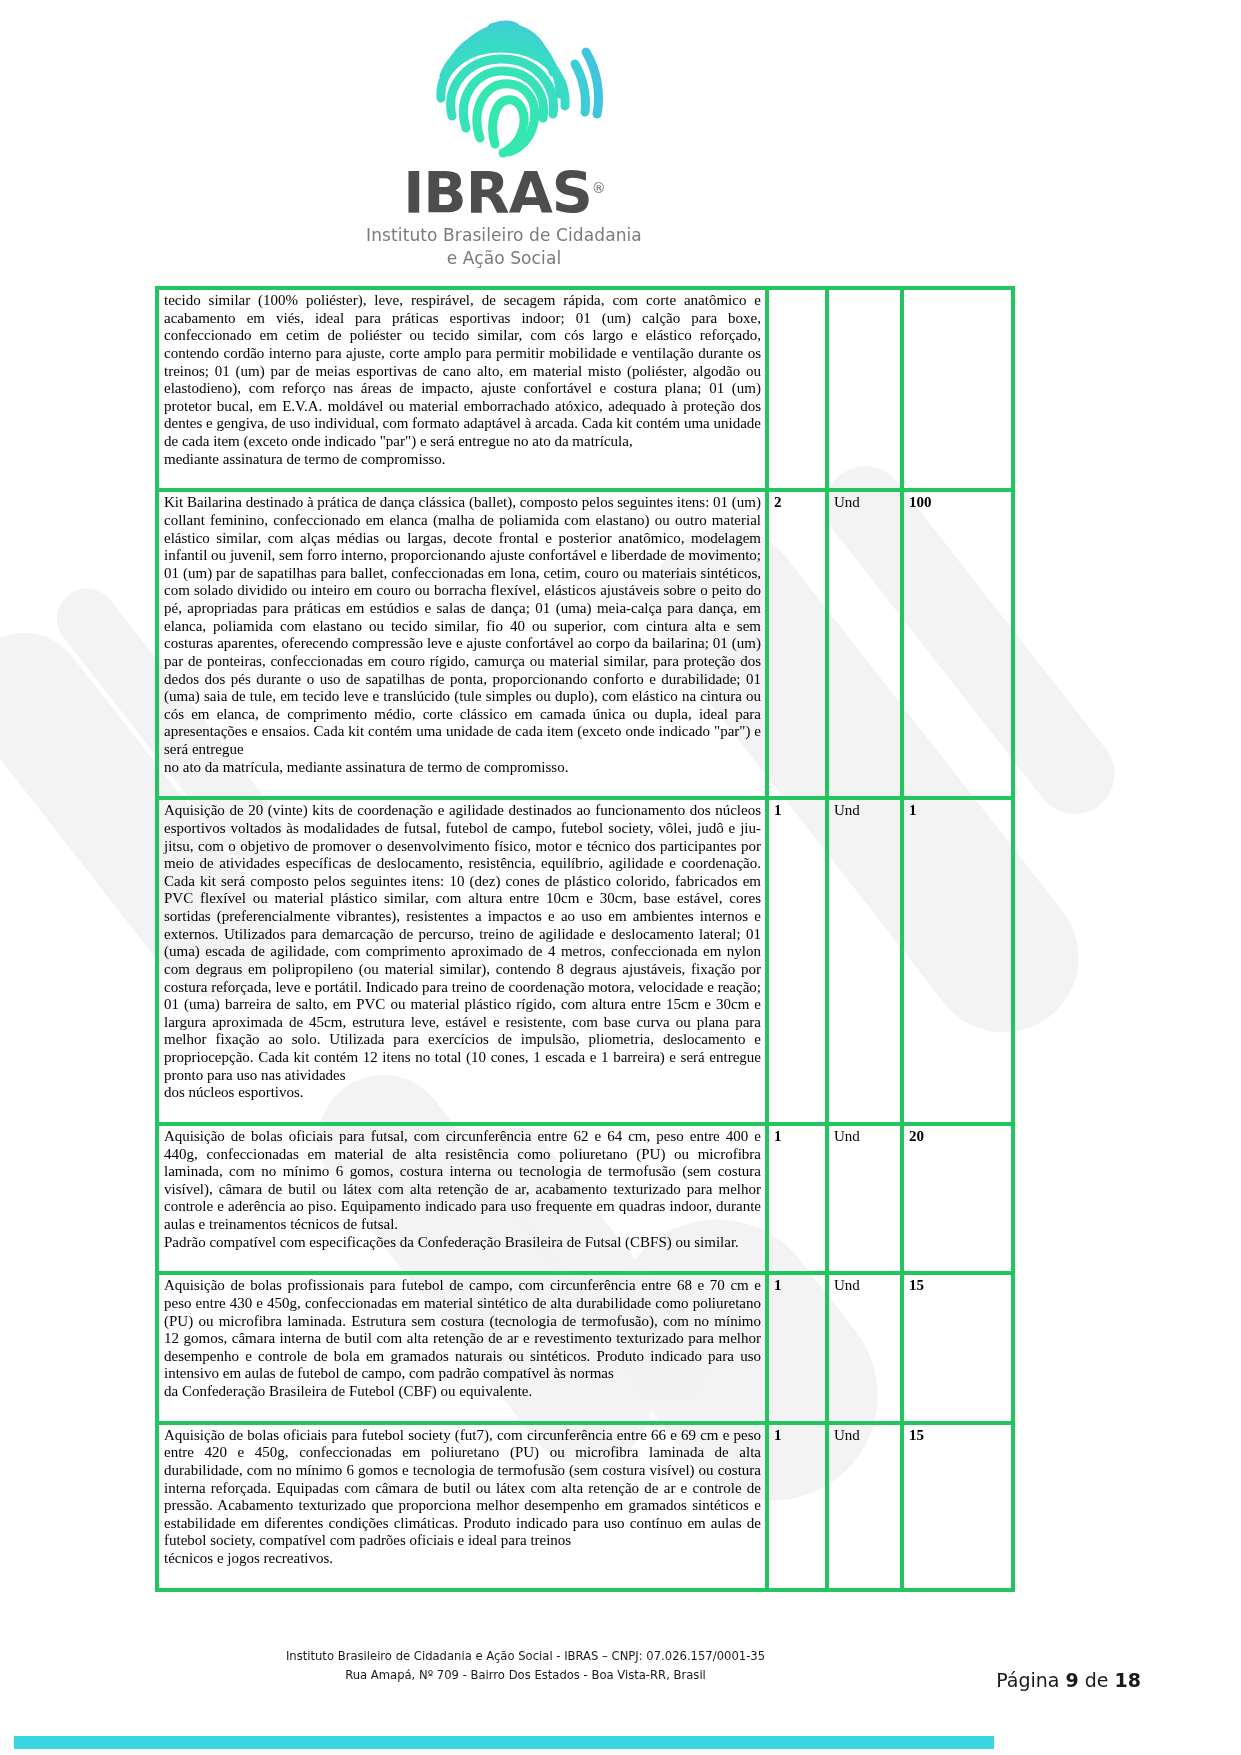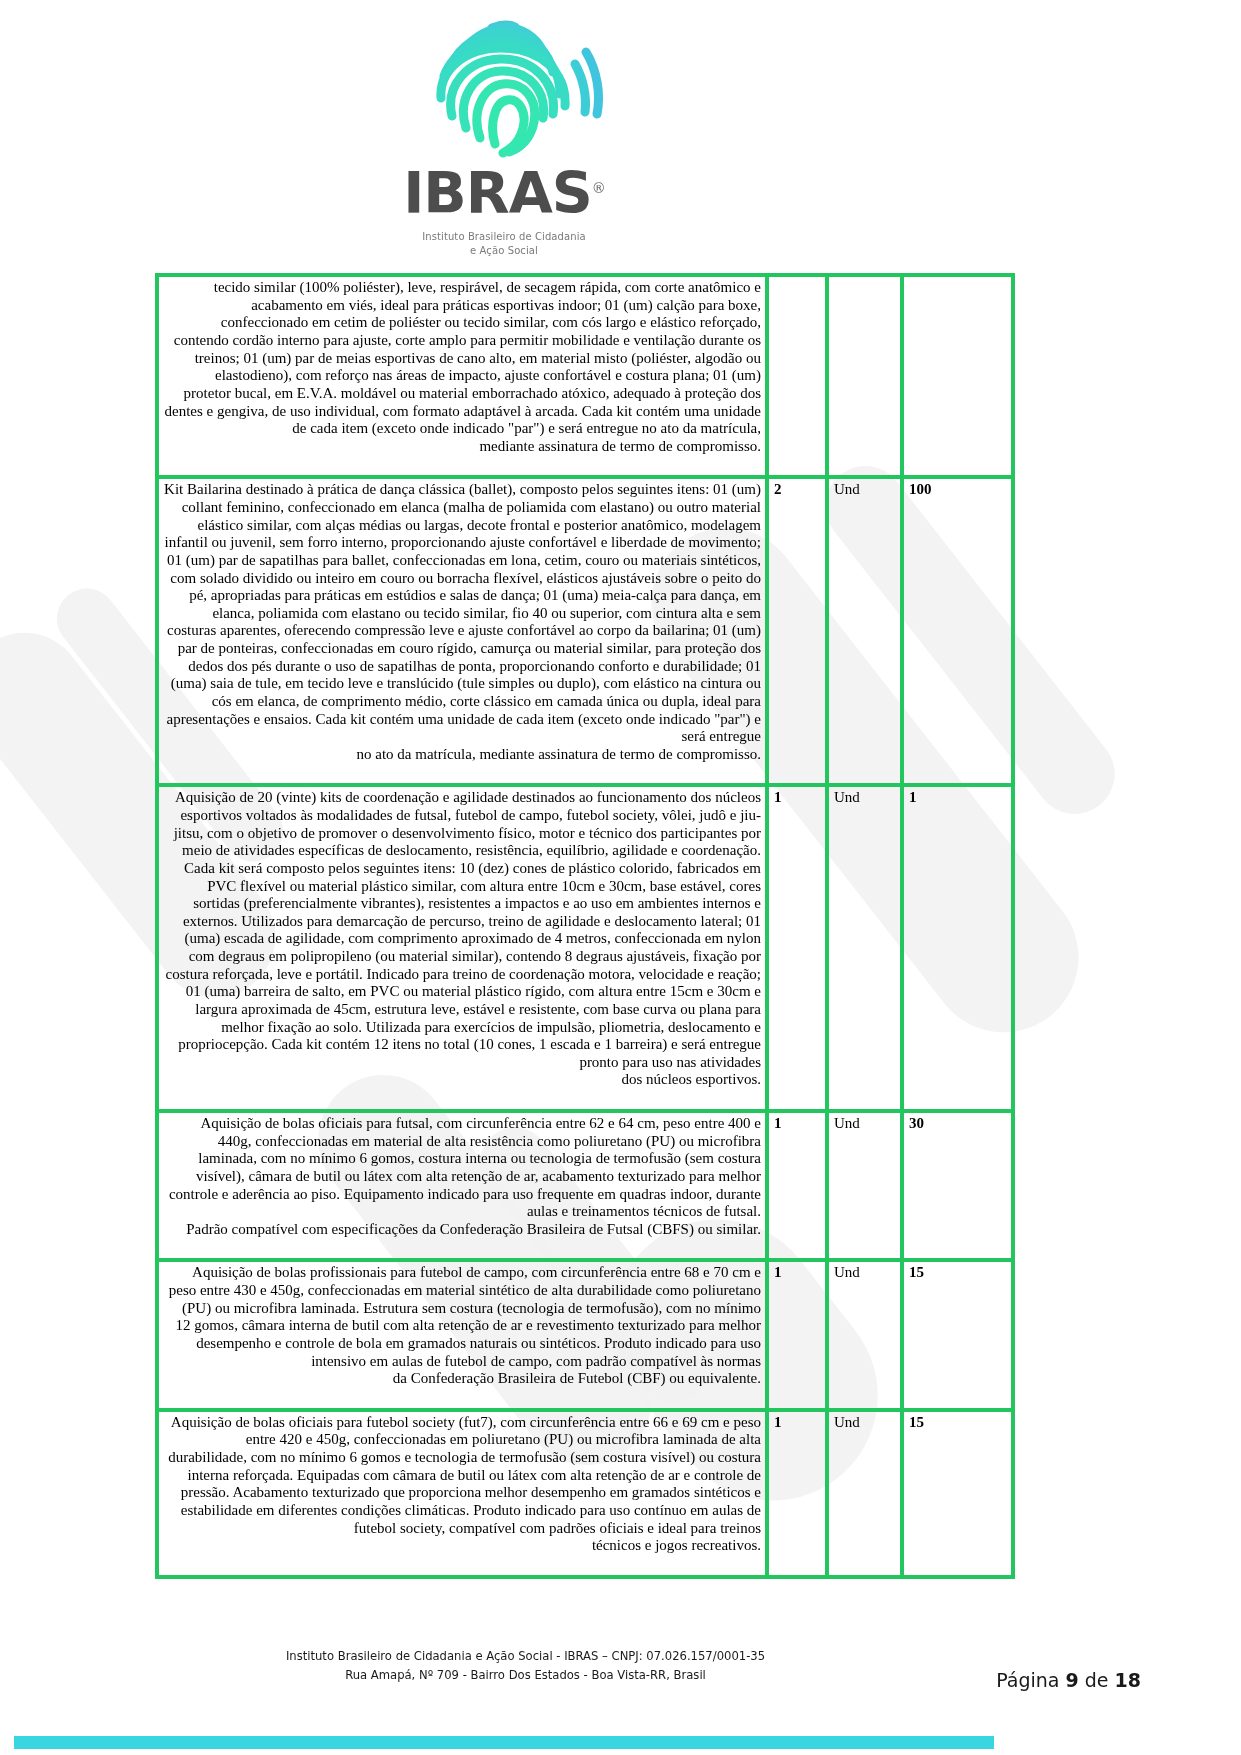--- a/index.html
+++ b/index.html
@@ -62,24 +62,24 @@
     display: inline-block;
   }
   .logo-reg {
     font-size: 14px;
     vertical-align: super;
     font-weight: normal;
     color: #6b6b6b;
   }
   .logo-tag {
     font-family: "DejaVu Sans", sans-serif;
-    font-size: 10px;
+    font-size: 17px;
     color: #7a7a7a;
     line-height: 1.35;
-    margin-top: 10px;
+    margin-top: 4px;
     letter-spacing: 0.1px;
   }
 
   
   .tbl-wrap {
     position: relative;
     z-index: 2;
     margin: 16px 0 0 0;
     padding: 0 148px 0 155px;
   }
@@ -96,21 +96,21 @@
     line-height: 1.175;
     text-align: justify;
     text-justify: inter-word;
     hyphens: none;
     color: #000;
   }
   td.c-desc { width: 597px; }
   td.c-qty  { width: 47px;  text-align: center; vertical-align: middle; font-weight: bold; }
   td.c-unit { width: 62px;  text-align: center; vertical-align: middle; font-weight: normal; }
   td.c-val  { width: 98px;  text-align: center; vertical-align: middle; font-weight: bold; }
-  td.c-desc p { margin: 0; text-align: right; }
+  td.c-desc p { margin: 0; }
   .last-line { text-align: left; }
 
   
   .footer {
     position: absolute;
     left: 0;
     right: 0;
     bottom: 36px;
     z-index: 2;
     margin-top: 16px;
@@ -221,21 +221,21 @@
           <td class="c-unit">Und</td>
           <td class="c-val">1</td>
         </tr>
         <tr>
           <td class="c-desc">
             <p>Aquisição de bolas oficiais para futsal, com circunferência entre 62 e 64 cm, peso entre 400 e 440g, confeccionadas em material de alta resistência como poliuretano (PU) ou microfibra laminada, com no mínimo 6 gomos, costura interna ou tecnologia de termofusão (sem costura visível), câmara de butil ou látex com alta retenção de ar, acabamento texturizado para melhor controle e aderência ao piso. Equipamento indicado para uso frequente em quadras indoor, durante aulas e treinamentos técnicos de futsal.</p>
             <p class="last-line">Padrão compatível com especificações da Confederação Brasileira de Futsal (CBFS) ou similar.</p>
           </td>
           <td class="c-qty">1</td>
           <td class="c-unit">Und</td>
-          <td class="c-val">30</td>
+          <td class="c-val">20</td>
         </tr>
         <tr>
           <td class="c-desc">
             <p>Aquisição de bolas profissionais para futebol de campo, com circunferência entre 68 e 70 cm e peso entre 430 e 450g, confeccionadas em material sintético de alta durabilidade como poliuretano (PU) ou microfibra laminada. Estrutura sem costura (tecnologia de termofusão), com no mínimo 12 gomos, câmara interna de butil com alta retenção de ar e revestimento texturizado para melhor desempenho e controle de bola em gramados naturais ou sintéticos. Produto indicado para uso intensivo em aulas de futebol de campo, com padrão compatível às normas</p>
             <p class="last-line">da Confederação Brasileira de Futebol (CBF) ou equivalente.</p>
           </td>
           <td class="c-qty">1</td>
           <td class="c-unit">Und</td>
           <td class="c-val">15</td>
         </tr>

